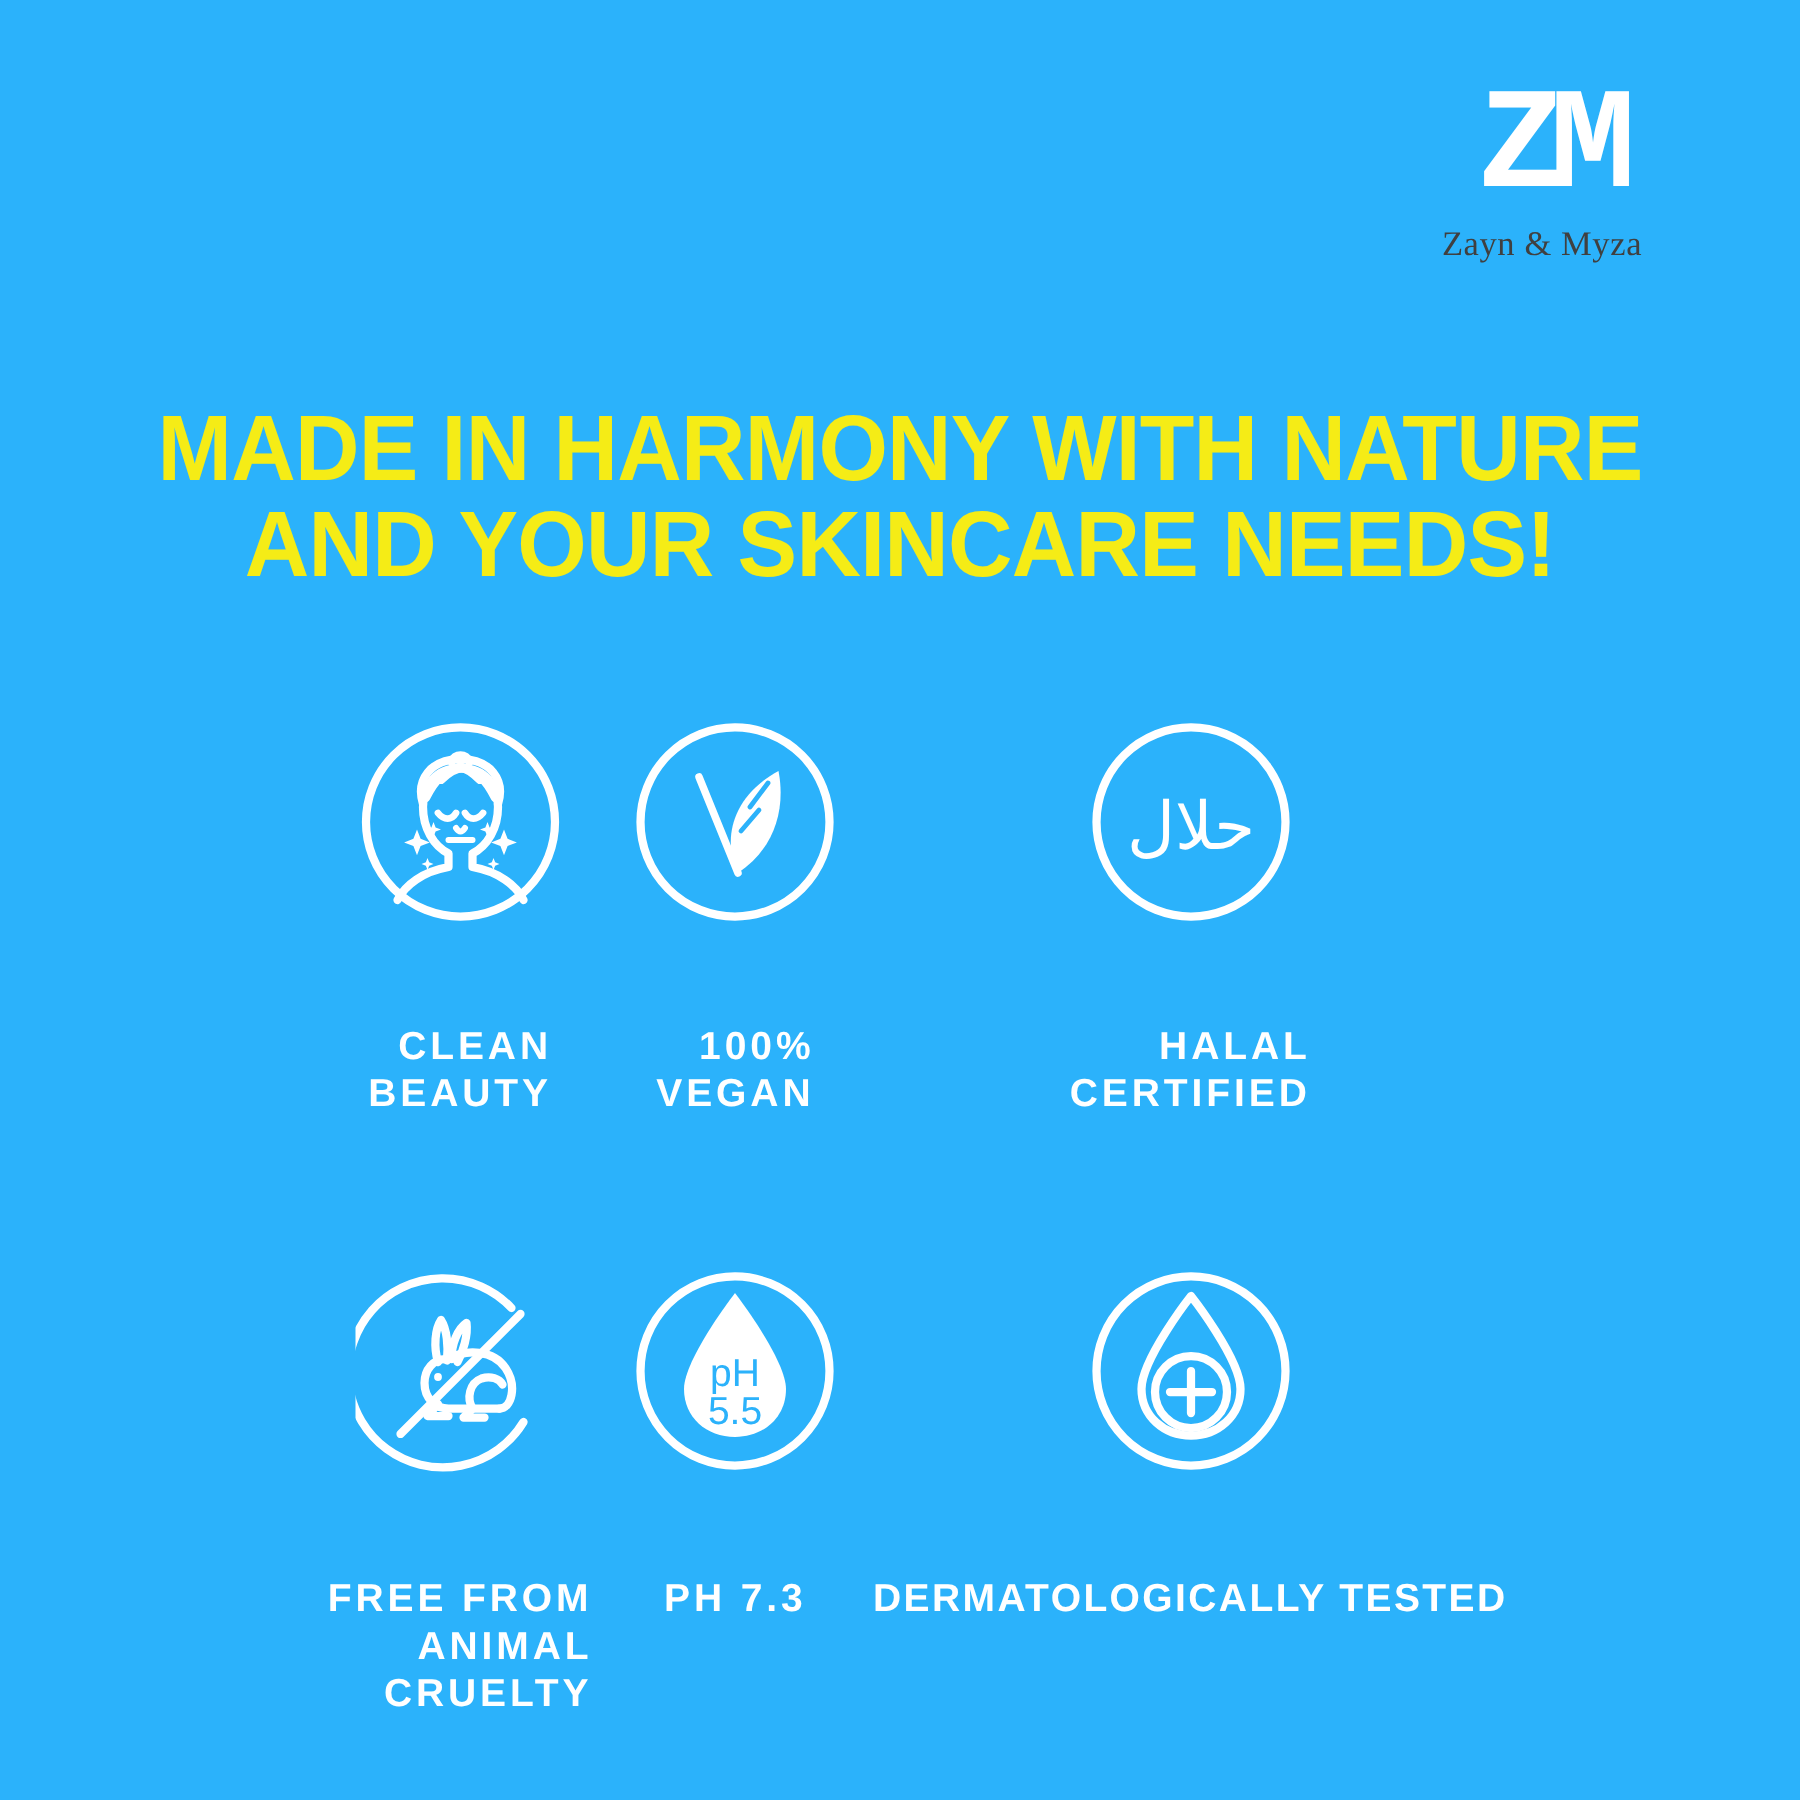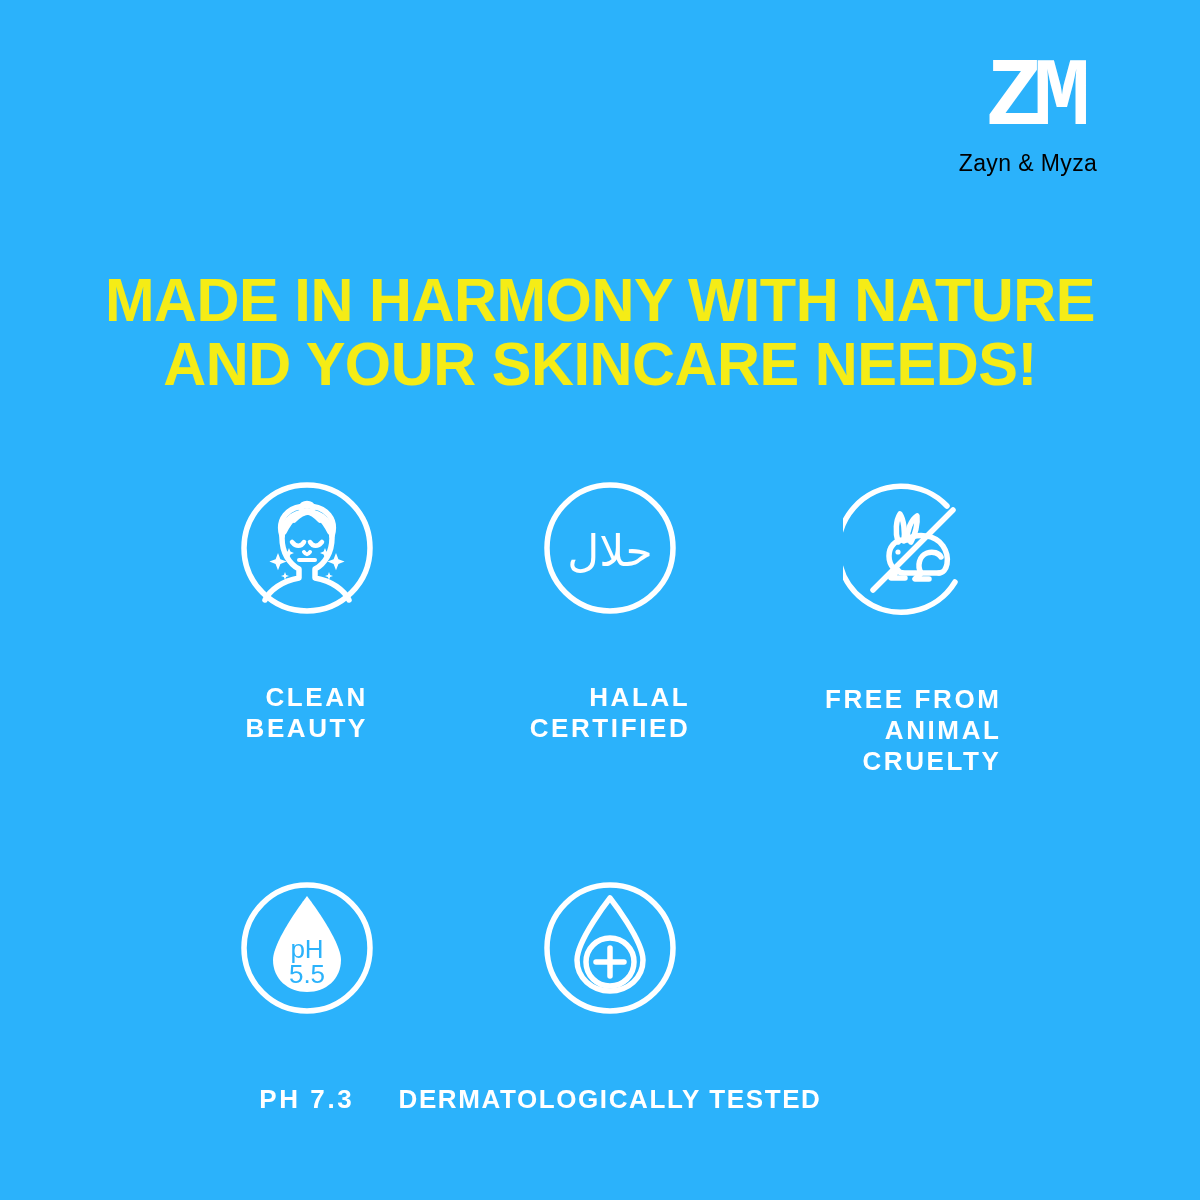--- a/index.html
+++ b/index.html
@@ -32,24 +32,24 @@
     font-family: Liberation Mono, monospace;
     font-weight: 700;
     font-size: 96px;
     line-height: 0.98;
     color: #FFFFFF;
     letter-spacing: -10px;
     margin-right: -10px;
   }
   .logo-wordmark {
     margin-top: 4px;
-    font-family: Liberation Sans, sans-serif;
+    font-family: Liberation Serif, serif;
     font-size: 23px;
     font-weight: 400;
-    color: #000000;
+    color: #404040;
     letter-spacing: 0.4px;
   }
 
   
   .headline {
     position: absolute;
     top: 268px;
     left: 0;
     width: 1200px;
     text-align: center;
@@ -154,20 +154,36 @@
         <g fill="#FFFFFF">
           <path d="M99 75 L101.4 81.2 L107.6 83.6 L101.4 86 L99 92.2 L96.6 86 L90.4 83.6 L96.6 81.2 Z"></path>
           <path d="M88 70 L89.4 73.6 L93 75 L89.4 76.4 L88 80 L86.6 76.4 L83 75 L86.6 73.6 Z"></path>
           <path d="M92 94 L93.1 96.9 L96 98 L93.1 99.1 L92 102 L90.9 99.1 L88 98 L90.9 96.9 Z"></path>
         </g>
       </svg>
       <div class="badge-label">CLEAN
 BEAUTY</div>
     </div>
 
+    <div class="badge r1">
+      <svg class="badge-icon" viewBox="0 0 140 140">
+        <circle cx="70" cy="70" r="63" fill="none" stroke="#FFFFFF" stroke-width="5.5"></circle>
+
+        <path d="M46 40 L72 104" fill="none" stroke="#FFFFFF" stroke-width="5" stroke-linecap="round"></path>
+
+        <path d="M99 36 C104 62 96 88 72 104 C62 84 66 54 99 36 Z" fill="#FFFFFF"></path>
+
+        <g stroke="#2BB2FB" stroke-width="3.2" stroke-linecap="round" fill="none">
+          <path d="M92 44 L80 60"></path>
+          <path d="M86 62 L74 76"></path>
+        </g>
+      </svg>
+      <div class="badge-label">100%
+VEGAN</div>
+    </div>
 
     <div class="badge r1">
       <svg class="badge-icon" viewBox="0 0 140 140">
         <circle cx="70" cy="70" r="63" fill="none" stroke="#FFFFFF" stroke-width="5.5"></circle>
         <text x="70" y="88" text-anchor="middle" font-family="'DejaVu Sans', sans-serif" font-size="44" fill="#FFFFFF">حلال</text>
       </svg>
       <div class="badge-label">HALAL
 CERTIFIED</div>
     </div>
 

